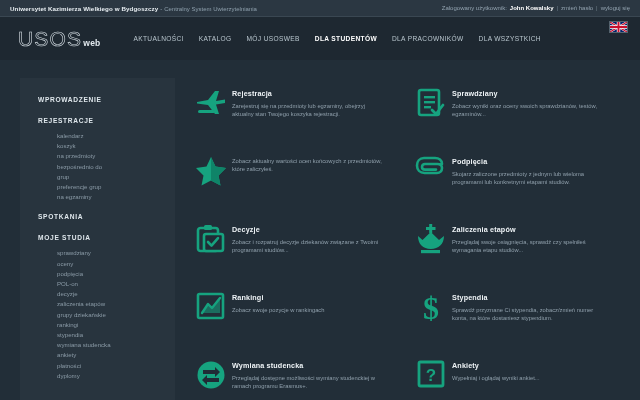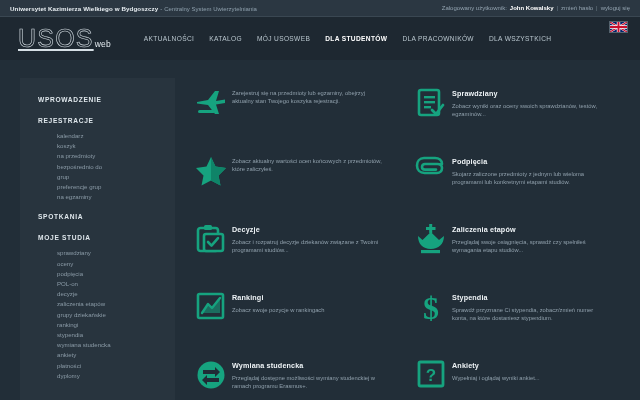--- a/index.html
+++ b/index.html
@@ -43,29 +43,28 @@
     width: 640px; height: 43px;
     background: #1e2831;
     display: flex; align-items: center;
   }
   .logo {
     margin-left: 18px;
     display: flex; align-items: baseline;
     cursor: pointer;
   }
   .logo-usos {
-    font-size: 25px; letter-spacing: 1.2px;
+    font-size: 21px; letter-spacing: 1.2px;
     color: transparent;
     -webkit-text-stroke: 0.6px #d6dfe5;
     font-family: "Liberation Sans", sans-serif;
     font-weight: 300;
-    text-decoration: underline;
   }
   .logo-web {
-    font-size: 8.5px; font-weight: normal; color: #e3eaef;
+    font-size: 8.5px; font-weight: bold; color: #e3eaef;
     margin-left: 1px; letter-spacing: .2px;
   }
   .mainnav {
     margin-left: 33px;
     display: flex; align-items: center; gap: 15px;
     font-size: 6.6px; letter-spacing: .35px;
   }
   .navitem {
     color: #b9c6ce; text-decoration: none; cursor: pointer;
     white-space: nowrap;
@@ -223,20 +222,21 @@
     <div class="tiles">
 
       <div class="tile">
         <div class="tile-icon">
           <svg width="32" height="30" viewBox="0 0 32 30">
             <path d="M2,14 L13,12 L20,3 L24,3 L21,13 L30,11.5 L30,15 L21,16.5 L24,26 L20,26 L13,17 L2,15.5 Z" fill="#16a37f"></path>
             <rect x="3" y="22" width="17" height="3" rx="1.5" fill="#16a37f"></rect>
           </svg>
         </div>
         <div class="tile-text">
+          <div class="tile-title">Rejestracja</div>
           <div class="tile-desc">Zarejestruj się na przedmioty lub egzaminy, obejrzyj aktualny stan Twojego koszyka rejestracji.</div>
         </div>
       </div>
 
       <div class="tile">
         <div class="tile-icon">
           <svg width="30" height="30" viewBox="0 0 30 30">
             <rect x="3" y="2" width="20" height="25" rx="2" fill="none" stroke="#16a37f" stroke-width="2.6"></rect>
             <rect x="8" y="8" width="11" height="2.4" fill="#16a37f"></rect>
             <rect x="8" y="13" width="11" height="2.4" fill="#16a37f"></rect>

